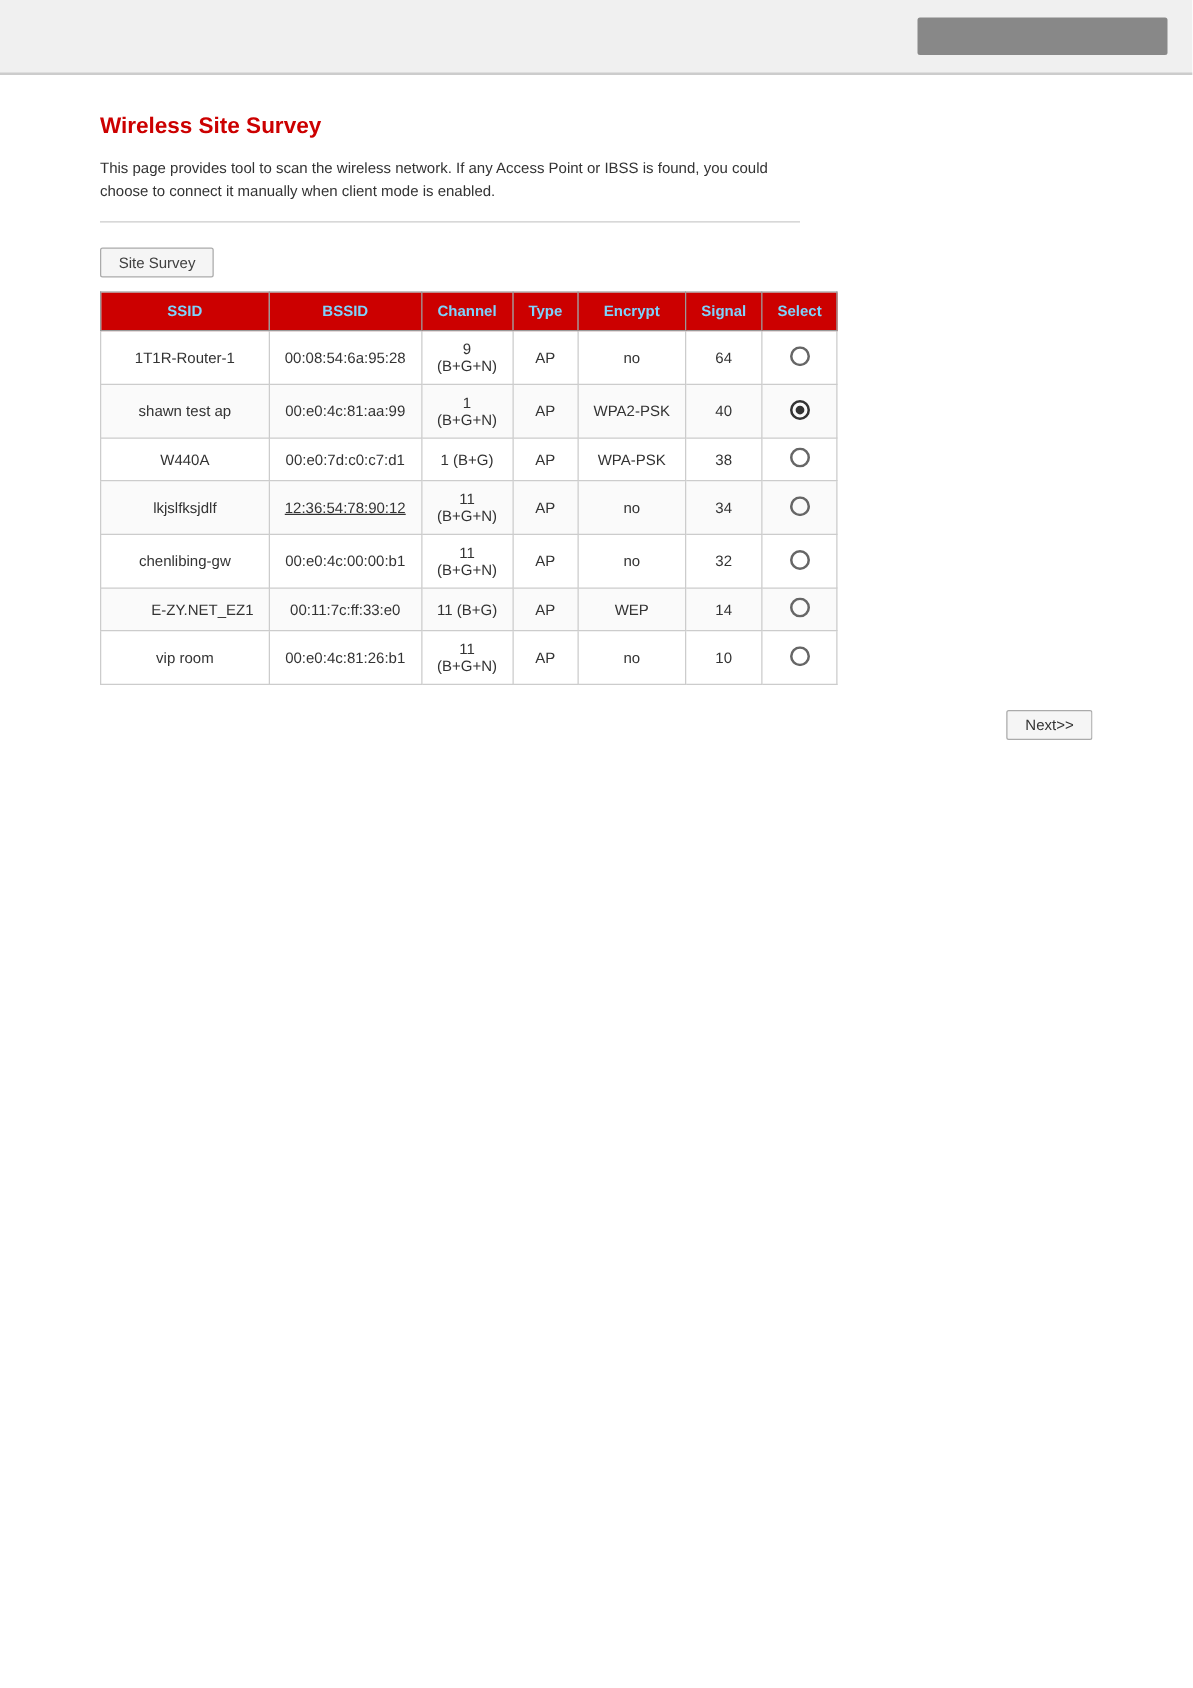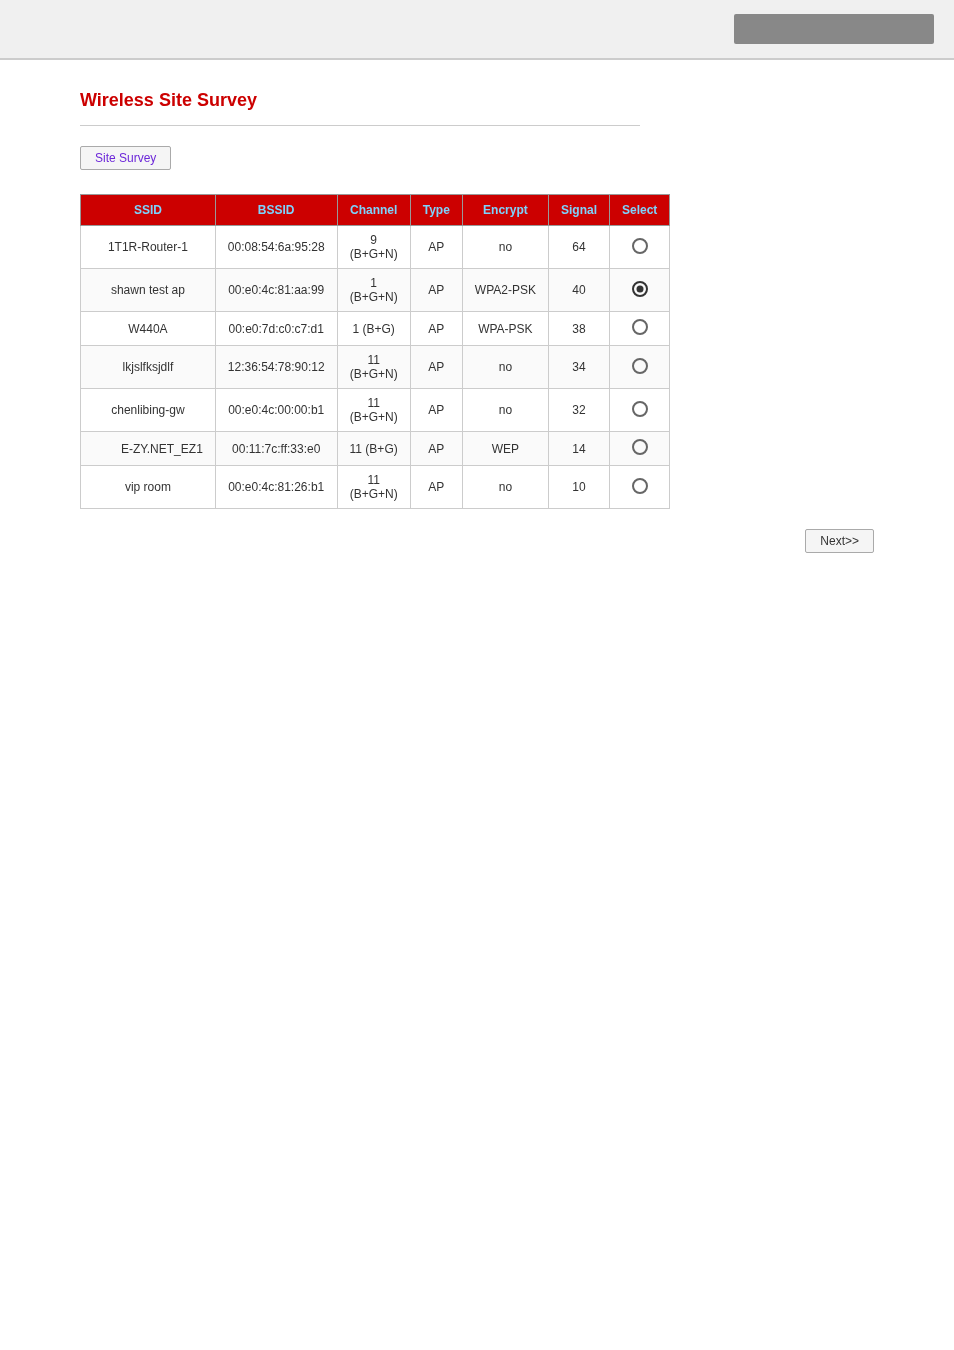--- a/index.html
+++ b/index.html
@@ -46,23 +46,23 @@
       margin-bottom: 20px;
       max-width: 560px;
     }
     .site-survey-btn {
       display: inline-block;
       padding: 4px 14px;
       border: 1px solid #aaa;
       background: #f5f5f5;
       cursor: pointer;
       font-size: 12px;
-      color: #6d28d9;
+      color: #404040;
       border-radius: 2px;
-      margin-bottom: 24px;
+      margin-bottom: 11px;
     }
     table {
       border-collapse: collapse;
       min-width: 560px;
       font-size: 12px;
     }
     thead tr th {
       background: #cc0000;
       color: #7dd3fc;
       font-weight: bold;
@@ -100,20 +100,21 @@
   </style>
 </head>
 <body>
 
 <div class="top-bar">
   <div class="top-bar-right"></div>
 </div>
 
 <div class="main-content">
   <div class="page-title">Wireless Site Survey</div>
+  <p class="description">This page provides tool to scan the wireless network. If any Access Point or IBSS is found, you could choose to connect it manually when client mode is enabled.</p>
   <hr class="divider">
 
   <button class="site-survey-btn">Site Survey</button>
 
   <div class="table-container">
     <table>
       <thead>
         <tr>
           <th>SSID</th>
           <th>BSSID</th>
@@ -156,21 +157,21 @@
             <td style="white-space: pre-line;">1 (B+G)</td>
             <td style="white-space: pre-line;">AP</td>
             <td style="white-space: pre-line;">WPA-PSK</td>
             <td style="white-space: pre-line;">38</td>
             <td><svg width="16" height="16" viewBox="0 0 16 16">
                 <circle cx="8" cy="8" r="7" fill="none" stroke="#666" stroke-width="2"></circle>
               </svg></td>
           </tr>
           <tr>
             <td style="white-space: pre-line;">lkjslfksjdlf</td>
-            <td style="white-space: pre-line;">12:36:54:78:90:12</td>
+            <td style="white-space: pre-line; text-decoration: underline;">12:36:54:78:90:12</td>
             <td style="white-space: pre-line;">11
 (B+G+N)</td>
             <td style="white-space: pre-line;">AP</td>
             <td style="white-space: pre-line;">no</td>
             <td style="white-space: pre-line;">34</td>
             <td><svg width="16" height="16" viewBox="0 0 16 16">
                 <circle cx="8" cy="8" r="7" fill="none" stroke="#666" stroke-width="2"></circle>
               </svg></td>
           </tr>
           <tr>

